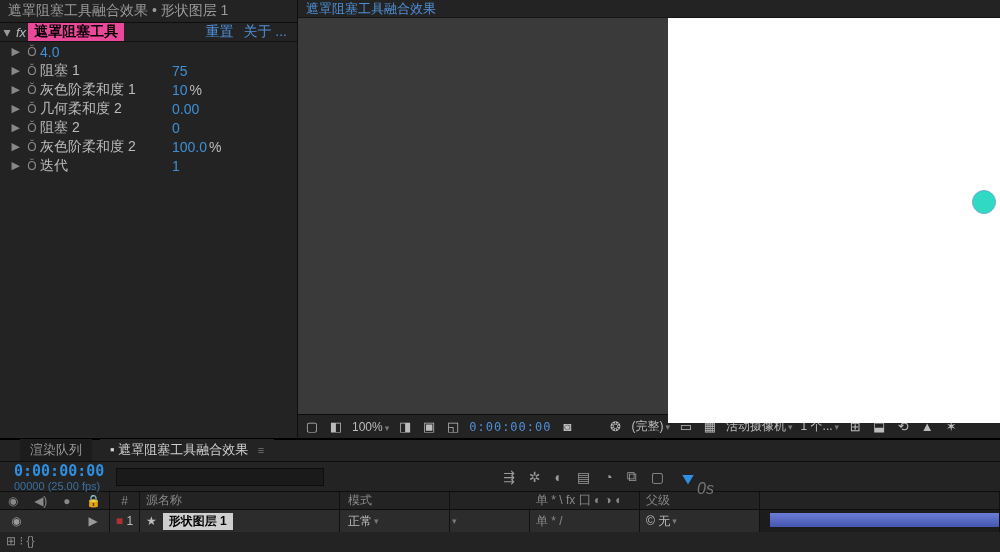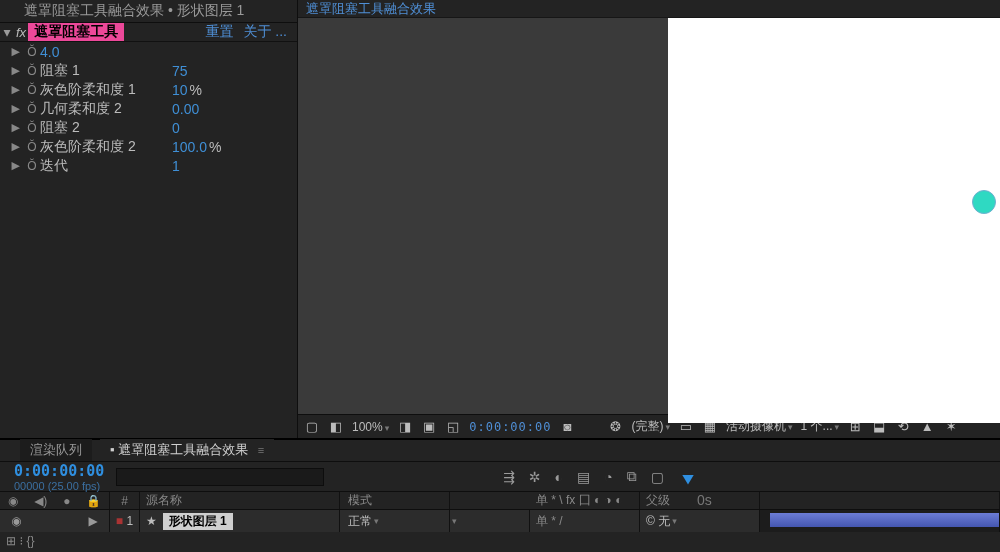--- a/index.html
+++ b/index.html
@@ -1,21 +1,21 @@
 <!DOCTYPE html>
 <html><head>
 <meta charset="utf-8">
 <style>
 * { margin:0; padding:0; box-sizing:border-box; font-family:"Microsoft YaHei",Tahoma,sans-serif; }
 body { width:1000px; height:552px; background:#232323; color:#bcbcbc; font-size:13px; overflow:hidden; }
 .top { display:flex; height:438px; }
 
 
 .panel-left { width:298px; background:#232323; border-right:1px solid #0e0e0e; }
-.pl-tab { padding:2px 24px; font-size:14px; color:#9a9a9a; border-bottom:1px solid #0e0e0e; }
+.pl-tab { padding:2px 8px; font-size:14px; color:#9a9a9a; border-bottom:1px solid #0e0e0e; }
 .fx-header { display:flex; align-items:center; height:19px; border-bottom:1px solid #111; font-size:14px; }
 .fx-header .tw { width:14px; text-align:center; color:#9a9a9a; }
 .fx-header .fx-icon { font-style:italic; font-size:13px; color:#bcbcbc; margin:0 2px; }
 .fx-header .fx-name { background:#ec4899; color:#000; padding:0 6px; font-weight:bold; }
 .fx-header .sp { flex:1; }
 .fx-header .link { color:#4f8fd6; margin-right:10px; cursor:pointer; }
 .param { display:flex; align-items:center; height:19px; font-size:14px; }
 .param .arrow { width:24px; text-align:right; color:#888; font-size:11px; padding-right:4px;}
 .param .sw { width:16px; color:#888; font-size:12px; text-align:center;}
 .param .name { flex:0 0 132px; color:#bcbcbc; }
@@ -46,21 +46,21 @@
 .tl-time { width:110px; padding-left:14px; }
 .tl-time .big { color:#2f8fe0; font-size:15px; font-family:monospace; font-weight:bold;}
 .tl-time .small { color:#3b6fa0; font-size:11px; }
 .tl-search { width:232px; padding-left:6px;}
 .tl-search input { width:208px; background:#1a1a1a; border:1px solid #0d0d0d; color:#888; padding:1px 16px 1px 6px; font-size:12px;}
 .tl-icons { flex:0 0 330px; display:flex; align-items:center; gap:14px; justify-content:flex-end; padding-right:8px; color:#9a9a9a;}
 .tl-icons span{font-size:14px;}
 .tl-ruler { flex:1; position:relative; background:#1c1c1c; border-left:1px solid #000;}
 .cti { position:absolute; left:14px; top:0; width:2px; height:100%; background:#2f8fe0;}
 .cti::before{content:"";position:absolute;top:-2px;left:-5px;width:12px;height:10px;background:#2f8fe0;clip-path:polygon(0 0,100% 0,50% 100%);}
-.tick { position:absolute; top:15px; color:#777; font-size:14px;}
+.tick { position:absolute; top:3px; color:#777; font-size:16px;font-style:italic;}
 
 .tl-hdr { height:18px; display:flex; align-items:center; font-size:12px; color:#888; border-bottom:1px solid #0e0e0e;}
 .tl-hdr > div { border-right:1px solid #111; height:100%; display:flex; align-items:center;}
 .col-vis{width:110px;justify-content:space-around;}
 .col-idx{width:30px;justify-content:center;}
 .col-name{width:200px;padding-left:6px;}
 .col-mode{width:110px;padding-left:8px;}
 .col-trk{width:80px;padding-left:6px;margin-top:42px;}
 .col-sw{width:110px;padding-left:6px;}
 .col-par{width:120px;padding-left:6px;}

